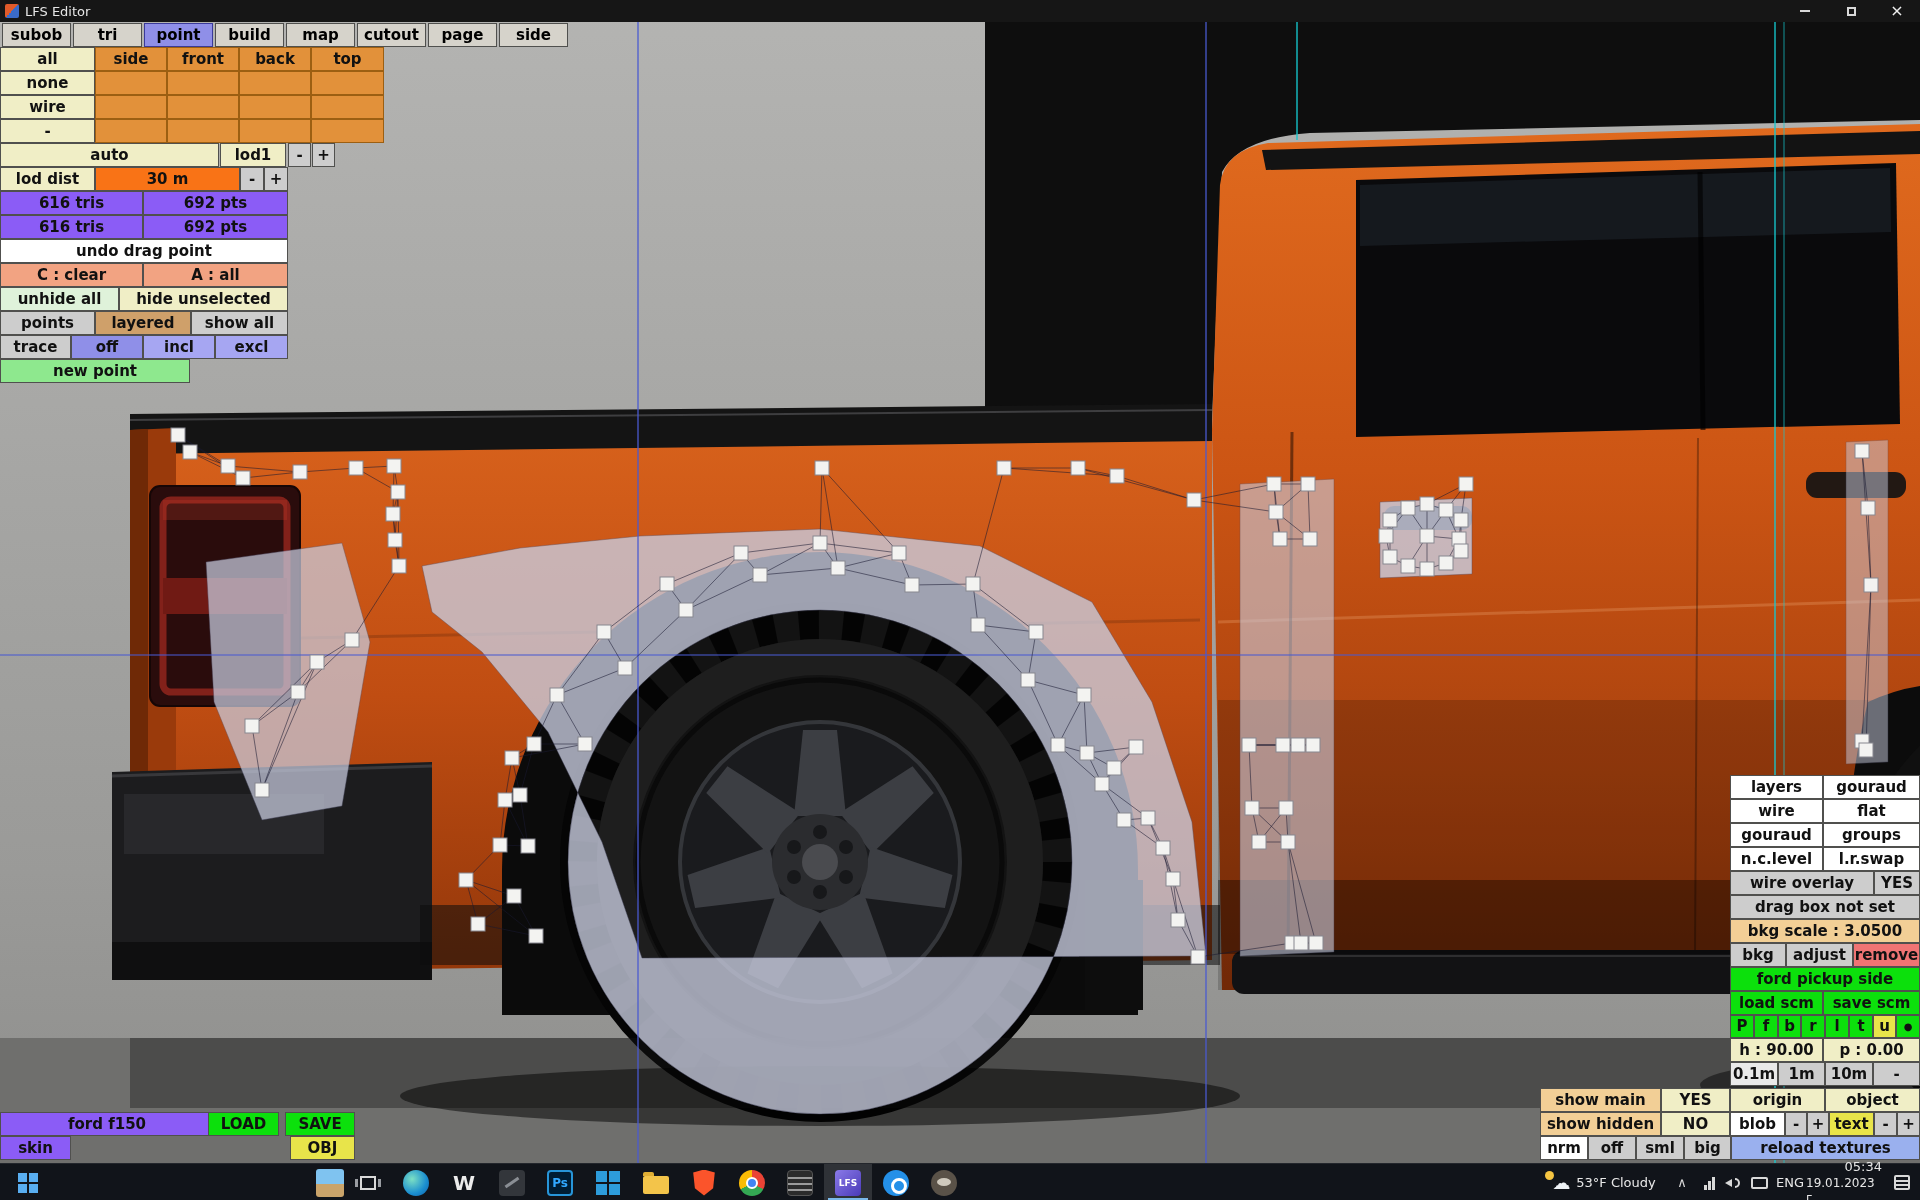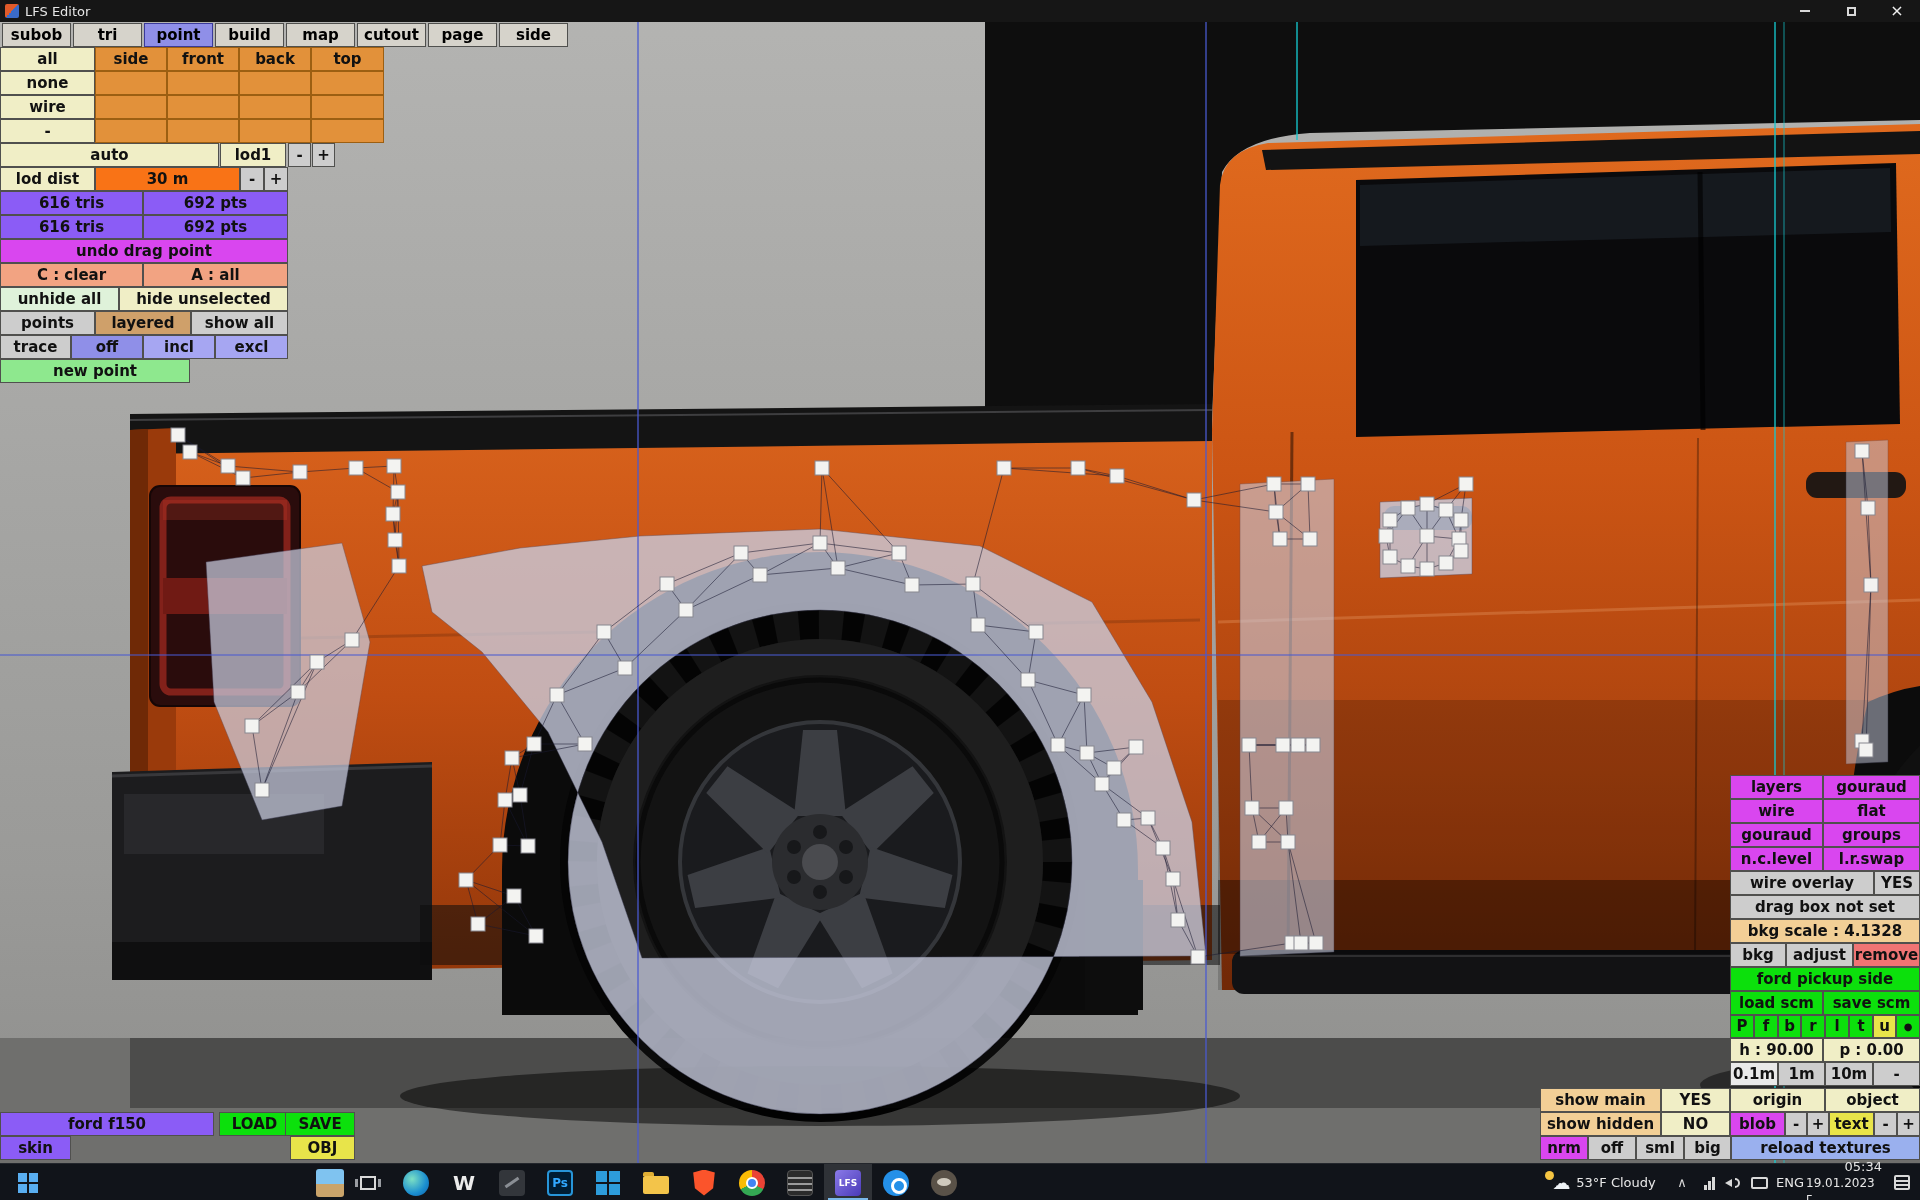--- a/index.html
+++ b/index.html
@@ -5,21 +5,21 @@
 *{margin:0;padding:0;box-sizing:border-box}
 html,body{width:1920px;height:1200px;overflow:hidden;font-family:"DejaVu Sans",sans-serif;background:#555}
 #screen{position:relative;width:1920px;height:1200px;background:#8e8e8c}
 #viewport-wrap{position:absolute;left:0;top:0;width:1920px;height:1163px}
 svg{display:block}
 
 
 .c{position:absolute;display:flex;align-items:center;justify-content:center;
    font:bold 15px/1 "DejaVu Sans",sans-serif;color:#111;border:1px solid #50504e;
    white-space:nowrap;overflow:hidden;cursor:default}
-.purple{background:#d946ef}.lpurple{background:#a6a6f2}.sel{background:#8f8fe8}
+.purple{background:#ffffff}.lpurple{background:#a6a6f2}.sel{background:#8f8fe8}
 .cream{background:#f0eec6}.gray{background:#cdcdcd}.lgray{background:#8b5cf6}
 .salmon{background:#f2a382}.mint{background:#dff2da}.tan{background:#f2cf96}
 .green{background:#8ee88e}.bgreen{background:#0ce00c}.yellow{background:#e8e44a}
 .red{background:#f07474}.blue30{background:#f97316}.peri{background:#9ab0ee}
 .brown{background:#cfa06a}.white{background:#e9e9e9}
 .orangecell{background:#e2913a;border-color:#9c5f12}
 
 
 #titlebar{position:absolute;left:0;top:0;width:1920px;height:22px;background:#161616;
   display:flex;align-items:center;color:#e6e6e6;font-size:13px;z-index:40}
@@ -584,21 +584,21 @@
     <div class="c purple" style="left:1823px;top:799px;width:97px;height:24px">flat</div>
     <div class="c purple" style="left:1730px;top:823px;width:93px;height:24px">gouraud</div>
     <div class="c purple" style="left:1823px;top:823px;width:97px;height:24px">groups</div>
     <div class="c purple" style="left:1730px;top:847px;width:93px;height:24px">n.c.level</div>
     <div class="c purple" style="left:1823px;top:847px;width:97px;height:24px">l.r.swap</div>
 
     <div class="c gray" style="left:1730px;top:871px;width:144px;height:24px">wire overlay</div>
     <div class="c gray" style="left:1874px;top:871px;width:46px;height:24px">YES</div>
 
     <div class="c gray" style="left:1730px;top:895px;width:190px;height:24px">drag box not set</div>
-    <div class="c tan" style="left:1730px;top:919px;width:190px;height:24px">bkg scale : 4.1328</div>
+    <div class="c tan" style="left:1730px;top:919px;width:190px;height:24px">bkg scale : 3.0500</div>
 
     <div class="c gray" style="left:1730px;top:943px;width:56px;height:24px">bkg</div>
     <div class="c gray" style="left:1786px;top:943px;width:67px;height:24px">adjust</div>
     <div class="c red" style="left:1853px;top:943px;width:67px;height:24px">remove</div>
 
     <div class="c bgreen" style="left:1730px;top:967px;width:190px;height:24px">ford pickup side</div>
     <div class="c bgreen" style="left:1730px;top:991px;width:93px;height:24px">load scm</div>
     <div class="c bgreen" style="left:1823px;top:991px;width:97px;height:24px">save scm</div>
 
     <div class="c bgreen" style="left:1730px;top:1015px;width:24px;height:23px">P</div>
@@ -636,21 +636,21 @@
 
     <div class="c purple" style="left:1540px;top:1136px;width:48px;height:24px">nrm</div>
     <div class="c gray" style="left:1588px;top:1136px;width:48px;height:24px">off</div>
     <div class="c gray" style="left:1636px;top:1136px;width:48px;height:24px">sml</div>
     <div class="c gray" style="left:1684px;top:1136px;width:47px;height:24px">big</div>
     <div class="c peri" style="left:1731px;top:1136px;width:189px;height:24px">reload textures</div>
   </div>
 
   <div class="panel">
     <div class="c lgray" style="left:0;top:1112px;width:214px;height:24px">ford f150</div>
-    <div class="c bgreen" style="left:219px;top:1112px;width:71px;height:24px">LOAD</div>
+    <div class="c bgreen" style="left:208px;top:1112px;width:71px;height:24px">LOAD</div>
     <div class="c bgreen" style="left:285px;top:1112px;width:70px;height:24px">SAVE</div>
     <div class="c lgray" style="left:0;top:1136px;width:71px;height:24px">skin</div>
     <div class="c yellow" style="left:290px;top:1136px;width:65px;height:24px">OBJ</div>
   </div>
 
   <div id="taskbar">
     <div class="tb" style="left:0;top:0;width:56px;height:37px">
       <span class="win-logo">
           <span></span>
           <span></span>

